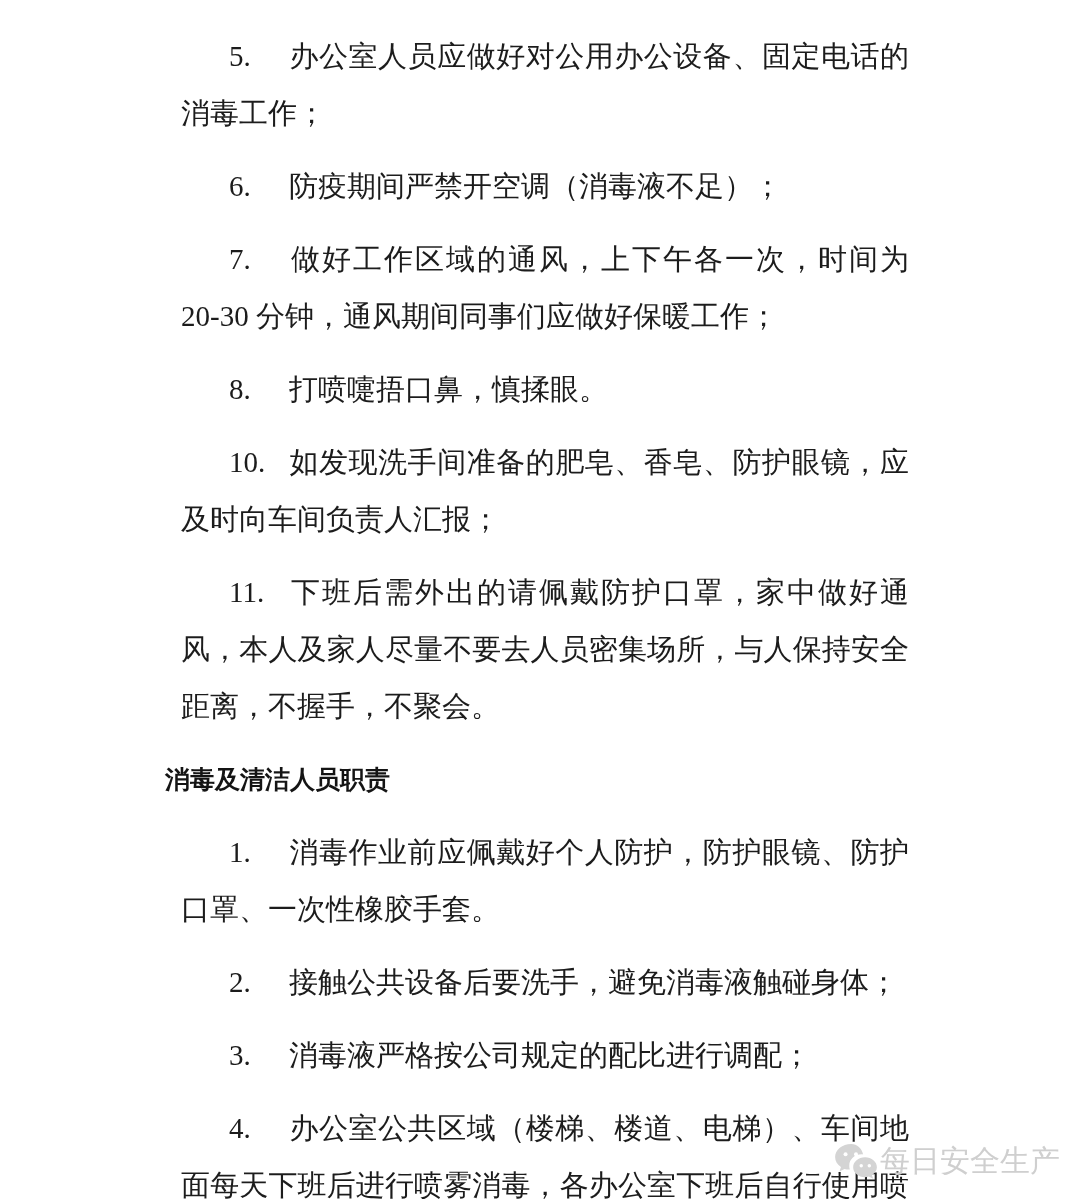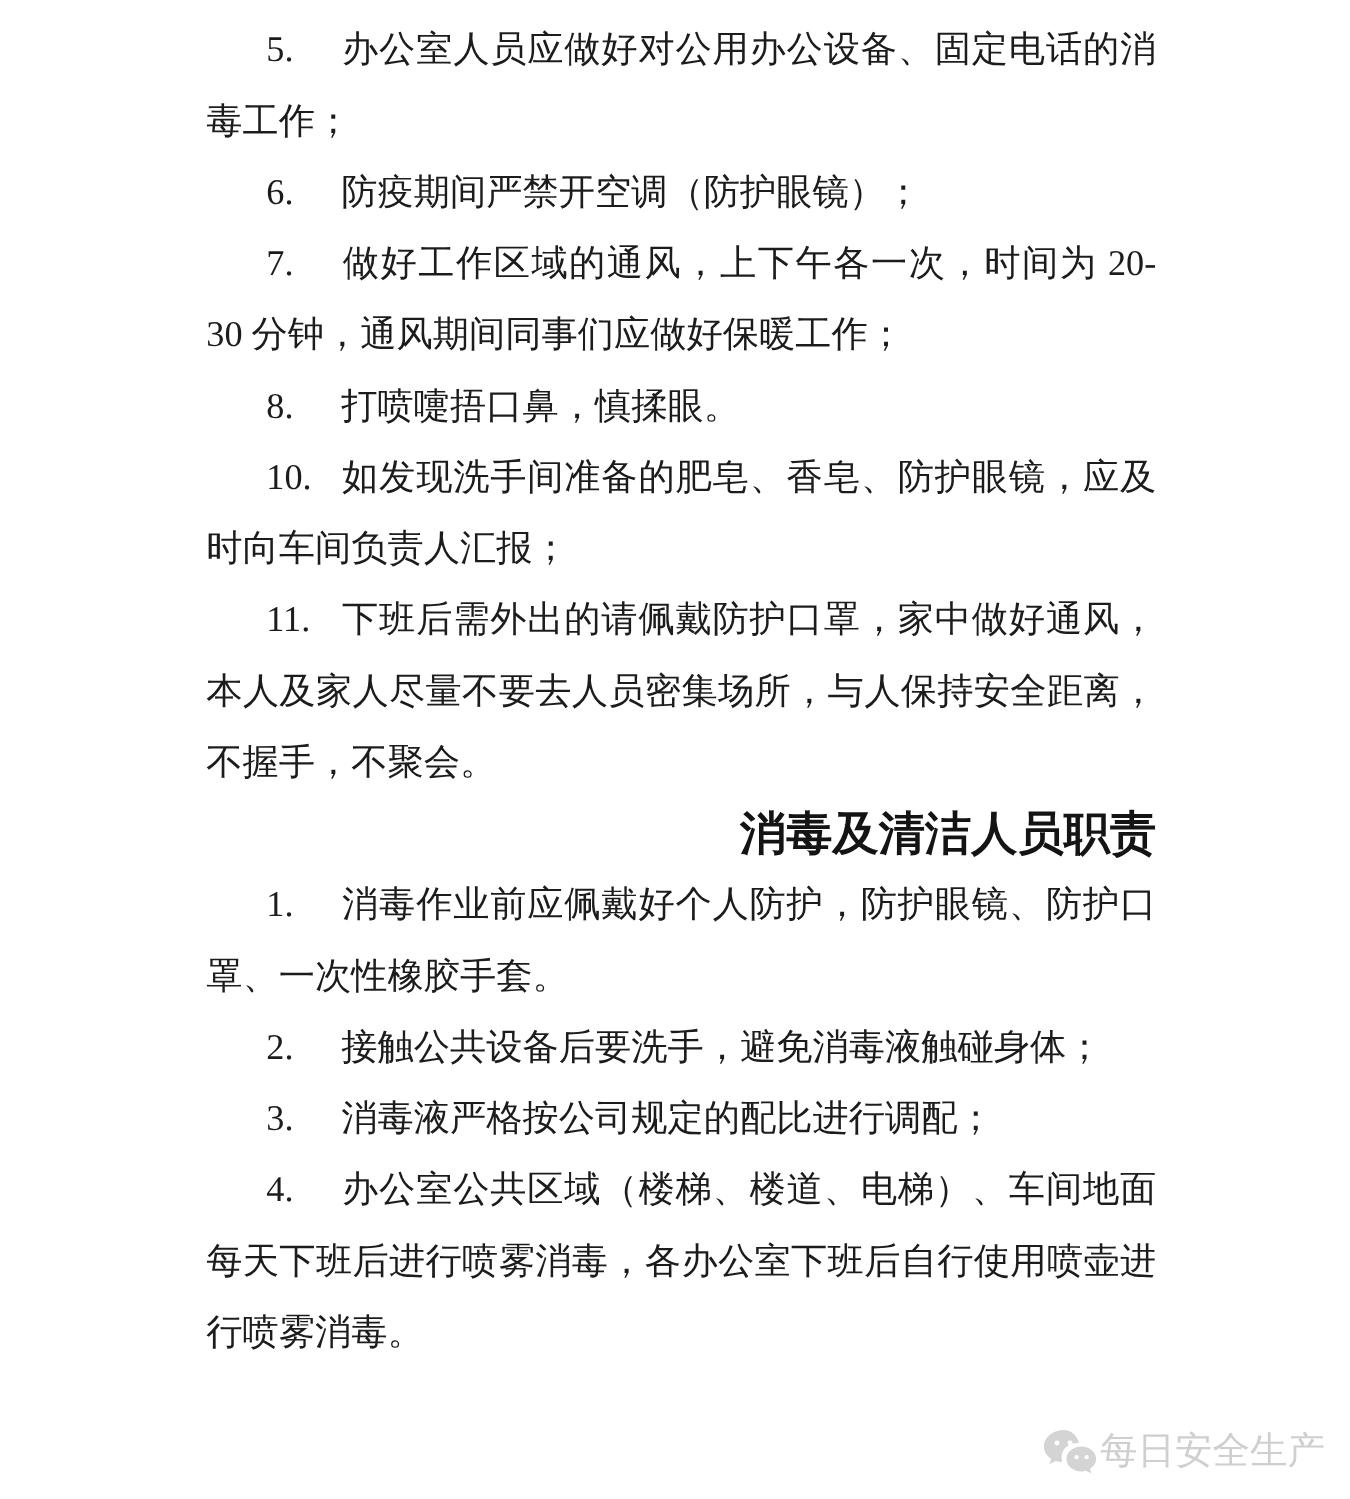--- a/index.html
+++ b/index.html
@@ -12,34 +12,34 @@
     font-family: "Liberation Serif", "DejaVu Serif", serif;
   }
   .doc {
     padding: 12px 155px 0 165px;
     color: #1c1c1c;
     font-size: 29px;
     line-height: 57px;
     text-align: justify;
   }
   p.para {
-    margin: 0;
+    margin: 16px;
     text-indent: 48px;
   }
   .num {
     display: inline-block;
     min-width: 60px;
     text-indent: 0;
   }
   h2.sec-heading {
     margin: 0;
-    font-size: 37px;
+    font-size: 25px;
     line-height: 57px;
     font-weight: bold;
-    text-align: right;
+    text-align: left;
     text-indent: 0;
     color: #141414;
   }
   .watermark {
     position: absolute;
     right: 20px;
     bottom: 18px;
     display: flex;
     align-items: center;
     gap: 1px;
@@ -52,21 +52,21 @@
 </style>
 </head>
 <body>
 
 <div class="doc">
 
   <p class="para">
     <span class="num">5.</span><span>办公室人员应做好对公用办公设备、固定电话的消毒工作；</span>
   </p>
   <p class="para">
-    <span class="num">6.</span><span>防疫期间严禁开空调（防护眼镜）；</span>
+    <span class="num">6.</span><span>防疫期间严禁开空调（消毒液不足）；</span>
   </p>
   <p class="para">
     <span class="num">7.</span><span>做好工作区域的通风，上下午各一次，时间为 20-30 分钟，通风期间同事们应做好保暖工作；</span>
   </p>
   <p class="para">
     <span class="num">8.</span><span>打喷嚏捂口鼻，慎揉眼。</span>
   </p>
   <p class="para">
     <span class="num">10.</span><span>如发现洗手间准备的肥皂、香皂、防护眼镜，应及时向车间负责人汇报；</span>
   </p>

